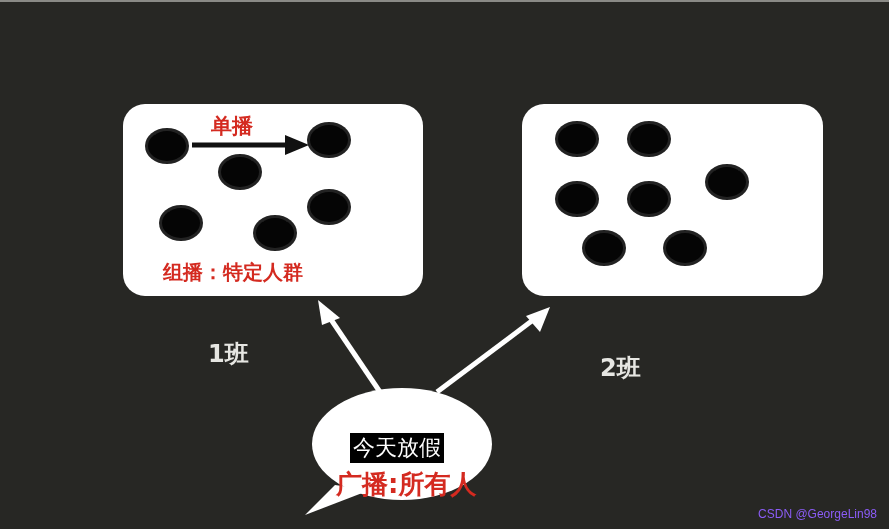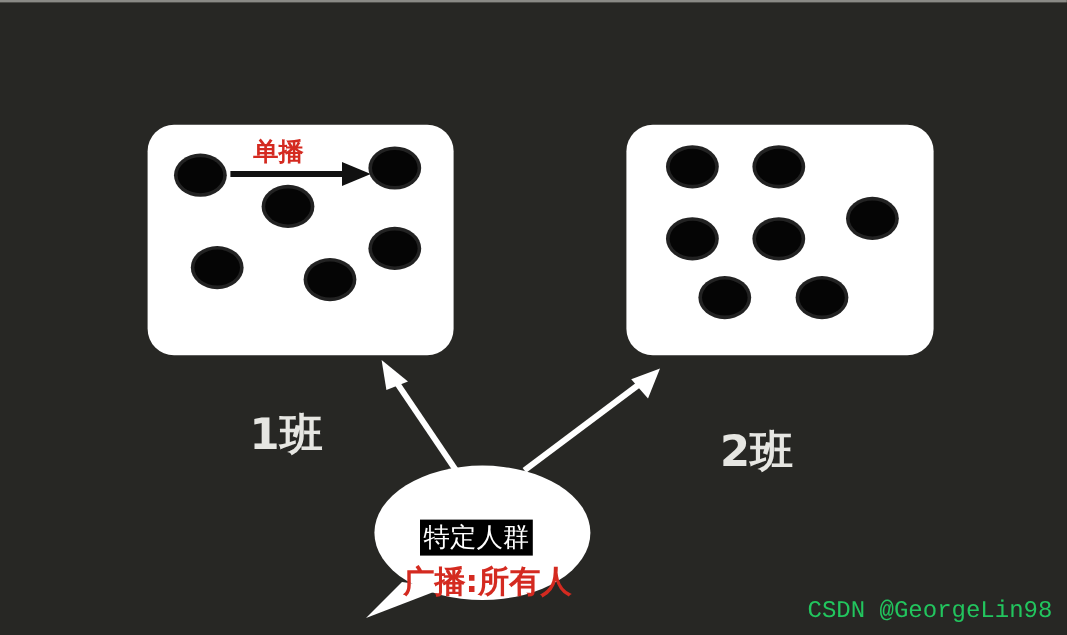--- a/index.html
+++ b/index.html
@@ -3,54 +3,55 @@
 <meta charset="utf-8">
 <style>
   html, body { margin: 0; padding: 0; }
   body {
     width: 889px; height: 529px; position: relative; overflow: hidden;
     background: #272724;
     font-family: "DejaVu Sans", sans-serif;
   }
   .topline { position:absolute; left:0; top:0; width:889px; height:2px; background:#8a8a86; }
   .box {
-    position: absolute; background: #ffffff; border-radius: 22px;
+    position: absolute; background: #ffffff; border-radius: 22px; padding-left: 45px;
   }
   .dot {
     position: absolute; width: 38px; height: 30px; border-radius: 50%;
     background: #050505; box-shadow: 0 0 0 3px #222;
   }
   .red { color: #d42a20; font-weight: bold; position:absolute; white-space:nowrap; }
   .cls-label {
-    position: absolute; color: #e6e6e2; font-size: 36px; font-weight: bold; white-space:nowrap;
+    position: absolute; color: #e6e6e2; font-size: 24px; font-weight: bold; white-space:nowrap;
   }
   .bubble {
     position: absolute; background:#fff; border-radius: 50%;
   }
   .bubble-title {
     position:absolute; background:#000; color:#fff; font-size:22px; padding:0 3px; white-space:nowrap;
   }
   .watermark {
-    position:absolute; right:12px; bottom:8px; color:#22c55e; font-size:20px; font-family:Liberation Mono, monospace;
+    position:absolute; right:12px; bottom:8px; color:#8b5cf6; font-size:12px; font-family:Liberation Sans, sans-serif;
   }
   svg.overlay { position:absolute; left:0; top:0; }
 </style>
 </head>
 <body>
 
 <div class="topline"></div>
 
 <div class="box" style="left:123px;top:104px;width:255px;height:192px;">
   <div class="dot" style="left:25px;top:27px;"></div>
   <div class="dot" style="left:187px;top:21px;"></div>
   <div class="dot" style="left:98px;top:53px;"></div>
   <div class="dot" style="left:39px;top:104px;"></div>
   <div class="dot" style="left:187px;top:88px;"></div>
   <div class="dot" style="left:133px;top:114px;"></div>
   <div class="red" style="left:88px;top:8px;font-size:21px;">单播</div>
+  <div class="red" style="left:40px;top:155px;font-size:20px;">组播：特定人群</div>
 </div>
 
 <div class="box" style="left:522px;top:104px;width:256px;height:192px;">
   <div class="dot" style="left:36px;top:20px;"></div>
   <div class="dot" style="left:108px;top:20px;"></div>
   <div class="dot" style="left:186px;top:63px;"></div>
   <div class="dot" style="left:36px;top:80px;"></div>
   <div class="dot" style="left:108px;top:80px;"></div>
   <div class="dot" style="left:63px;top:129px;"></div>
   <div class="dot" style="left:144px;top:129px;"></div>
@@ -72,16 +73,16 @@
   </g>
   <g>
     <line x1="437" y1="392" x2="533" y2="320" stroke="#fff" stroke-width="5"></line>
     <polygon points="550,307 540,332 526,316" fill="#fff"></polygon>
   </g>
 
   <polygon points="335,485 305,515 370,490" fill="#fff"></polygon>
 </svg>
 
 <div class="bubble" style="left:312px;top:388px;width:180px;height:112px;"></div>
-<div class="bubble-title" style="left:350px;top:433px;">特定人群</div>
+<div class="bubble-title" style="left:350px;top:433px;">今天放假</div>
 <div class="red" style="left:336px;top:467px;font-size:26px;">广播:所有人</div>
 
 <div class="watermark">CSDN @GeorgeLin98</div>
 
 </body></html>

